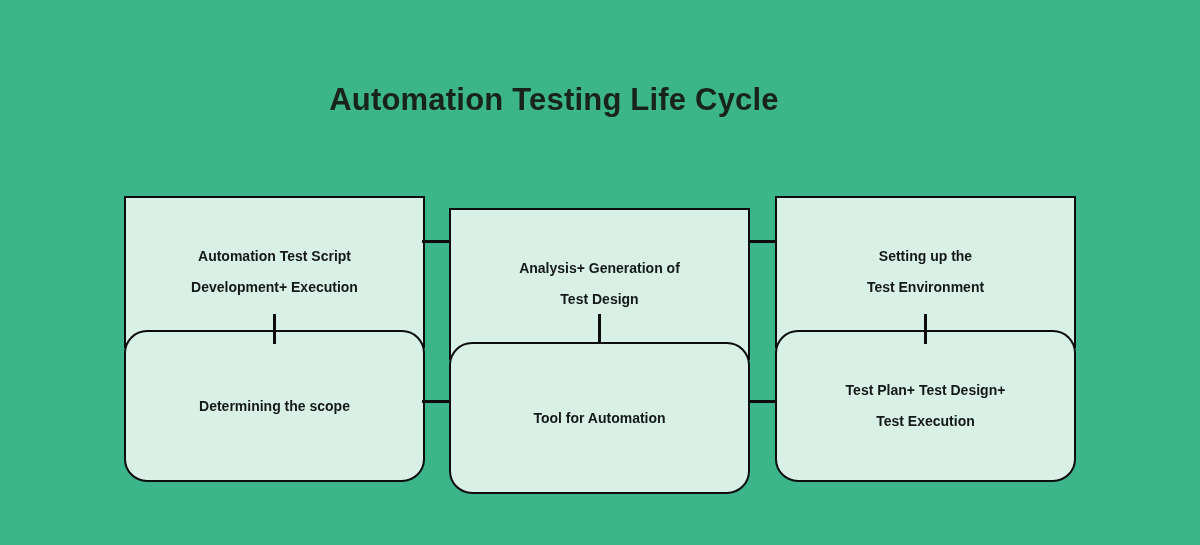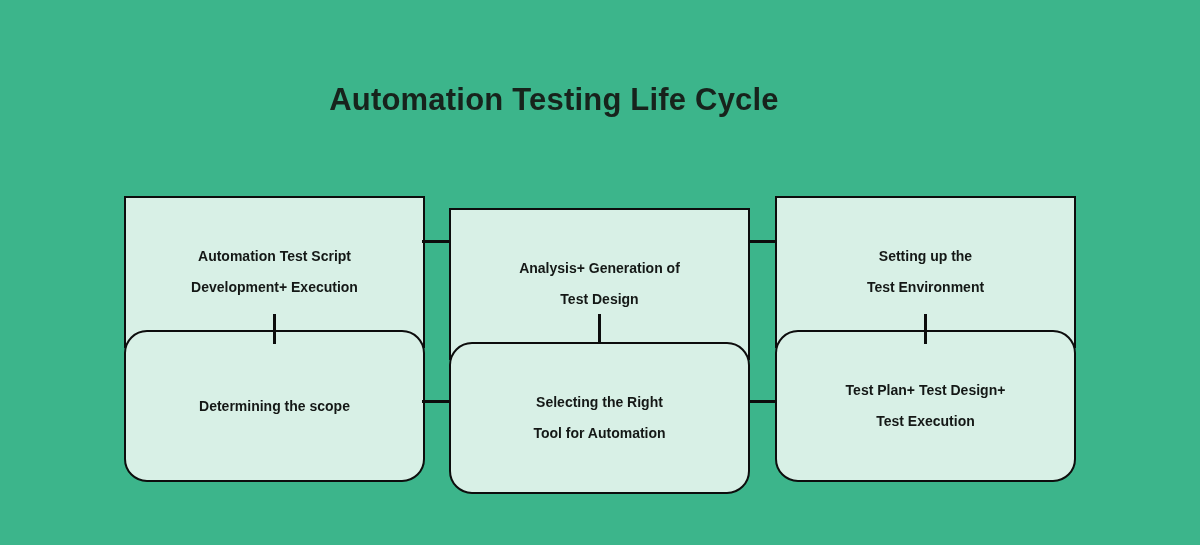--- a/index.html
+++ b/index.html
@@ -87,21 +87,20 @@
   </div>
   <div class="node r1 c3">
     <span>Setting up the</span>
     <span>Test Environment</span>
   </div>
 
   <div class="node r2 c1">
     <span>Determining the scope</span>
   </div>
   <div class="node r2 c2">
-    <span>Selecting the Right</span>
     <span>Tool for Automation</span>
   </div>
   <div class="node r2 c3">
     <span>Test Plan+ Test Design+</span>
     <span>Test Execution</span>
   </div>
 
   <div class="connector h h-r1 hx1"></div>
   <div class="connector h h-r1 hx2"></div>
   <div class="connector v vx1"></div>

